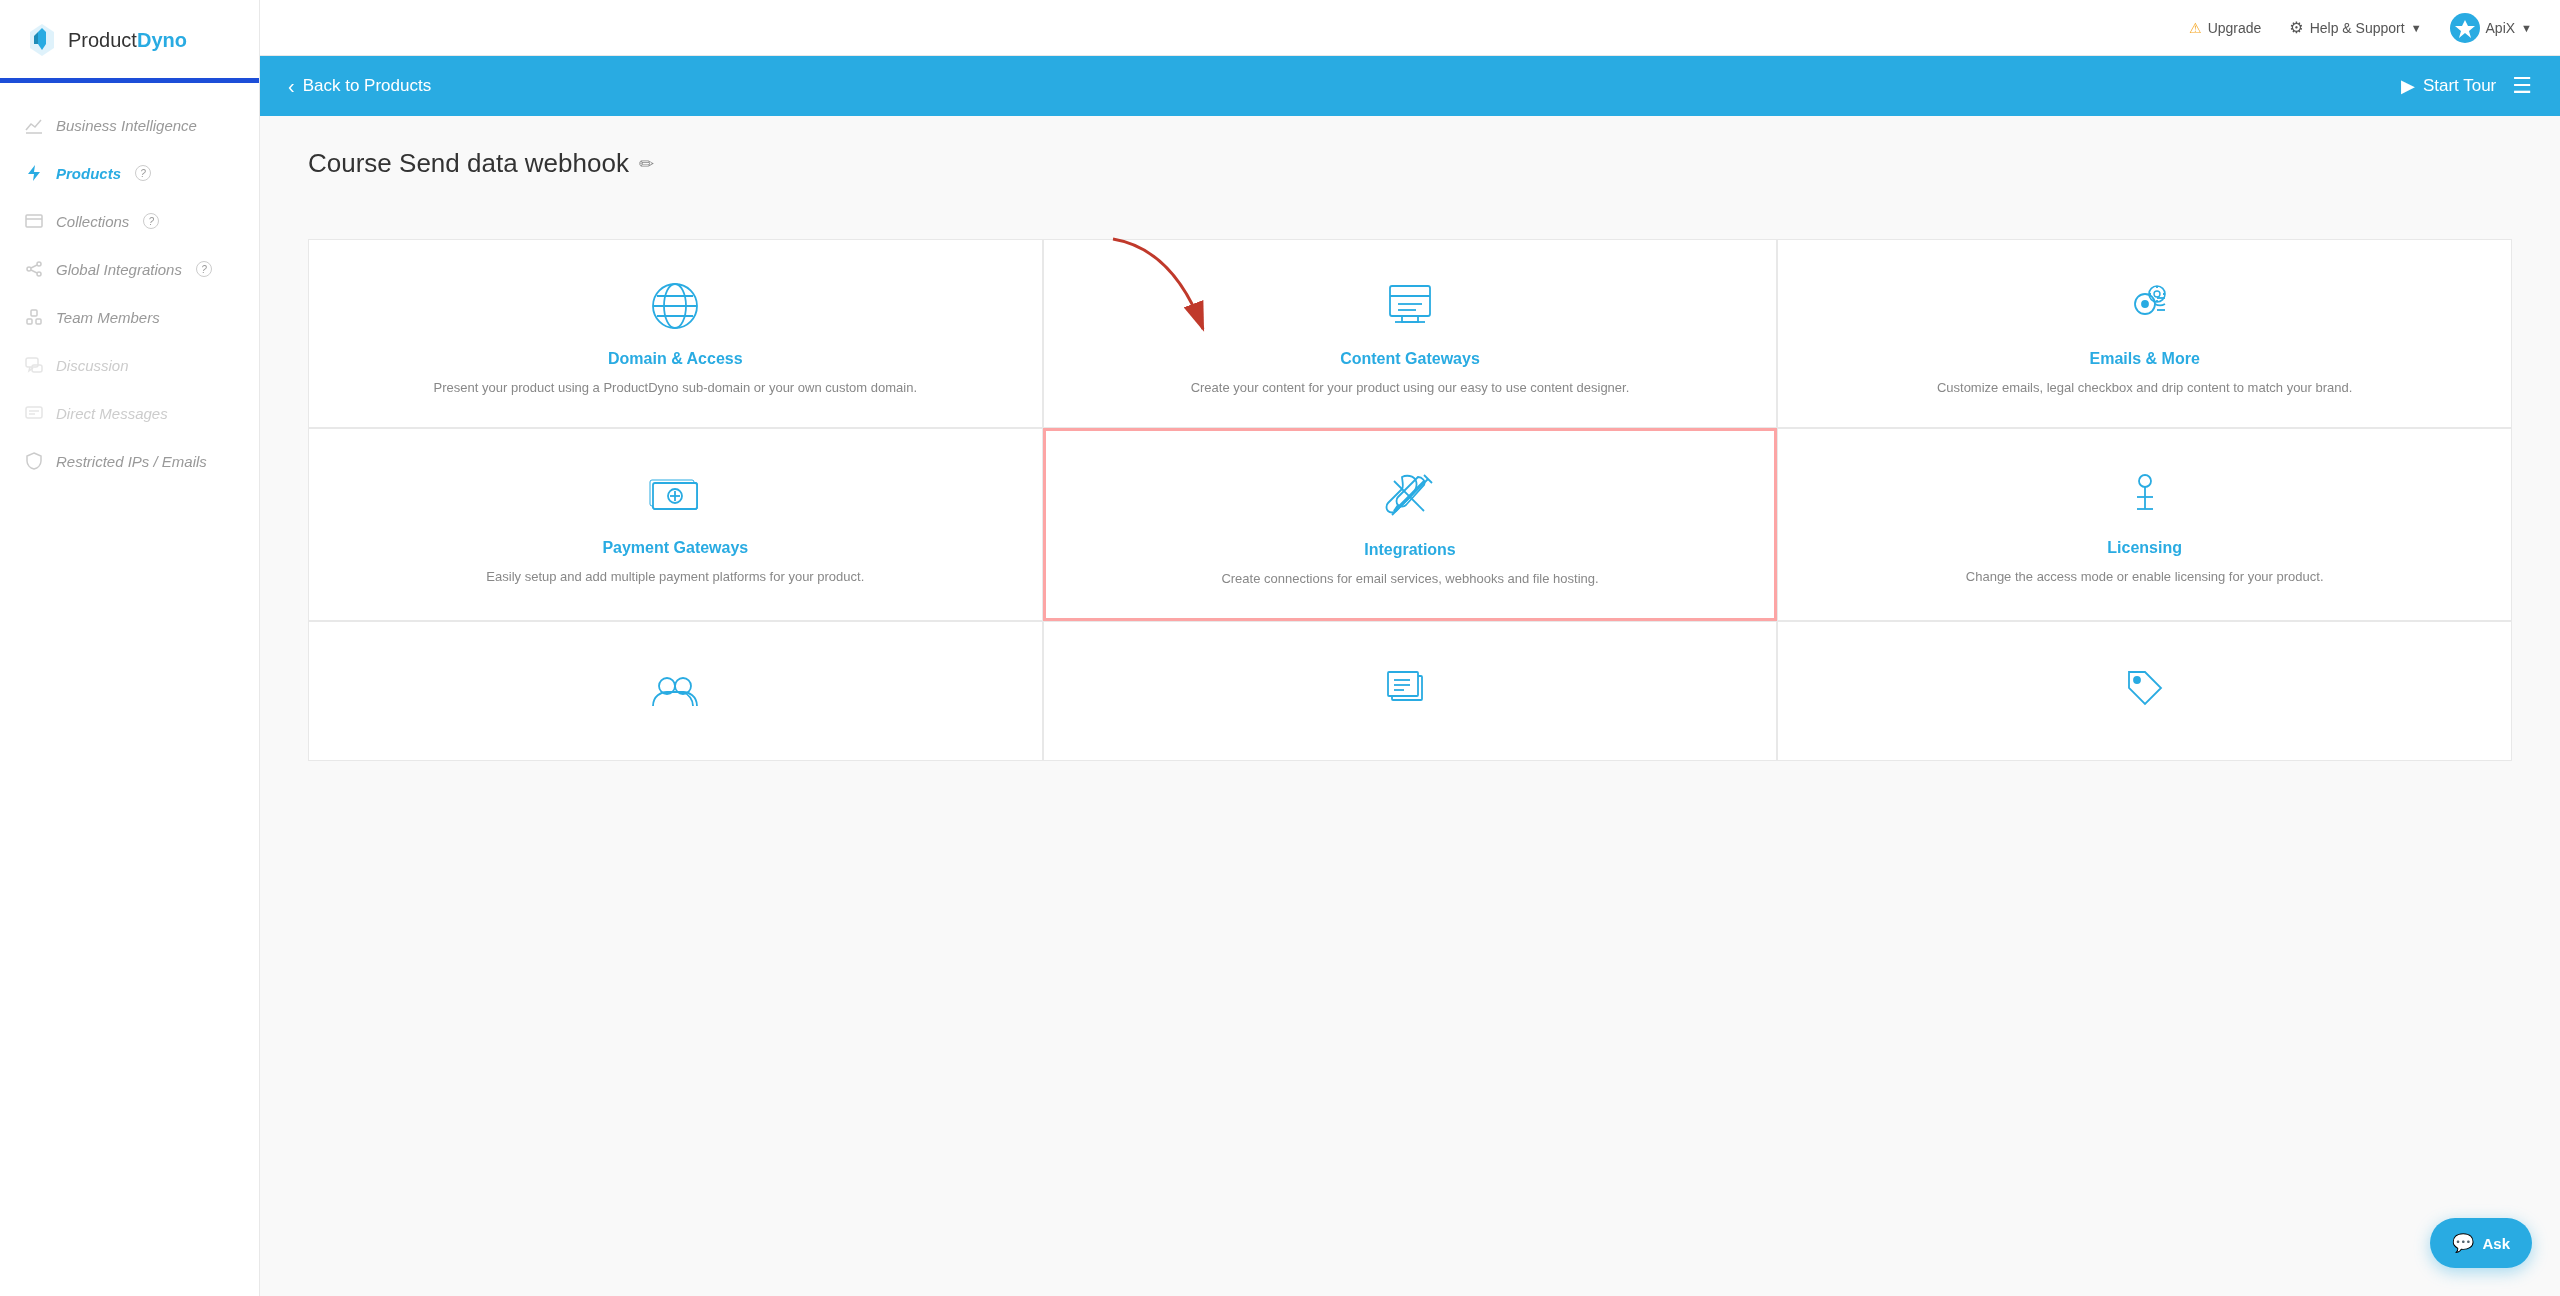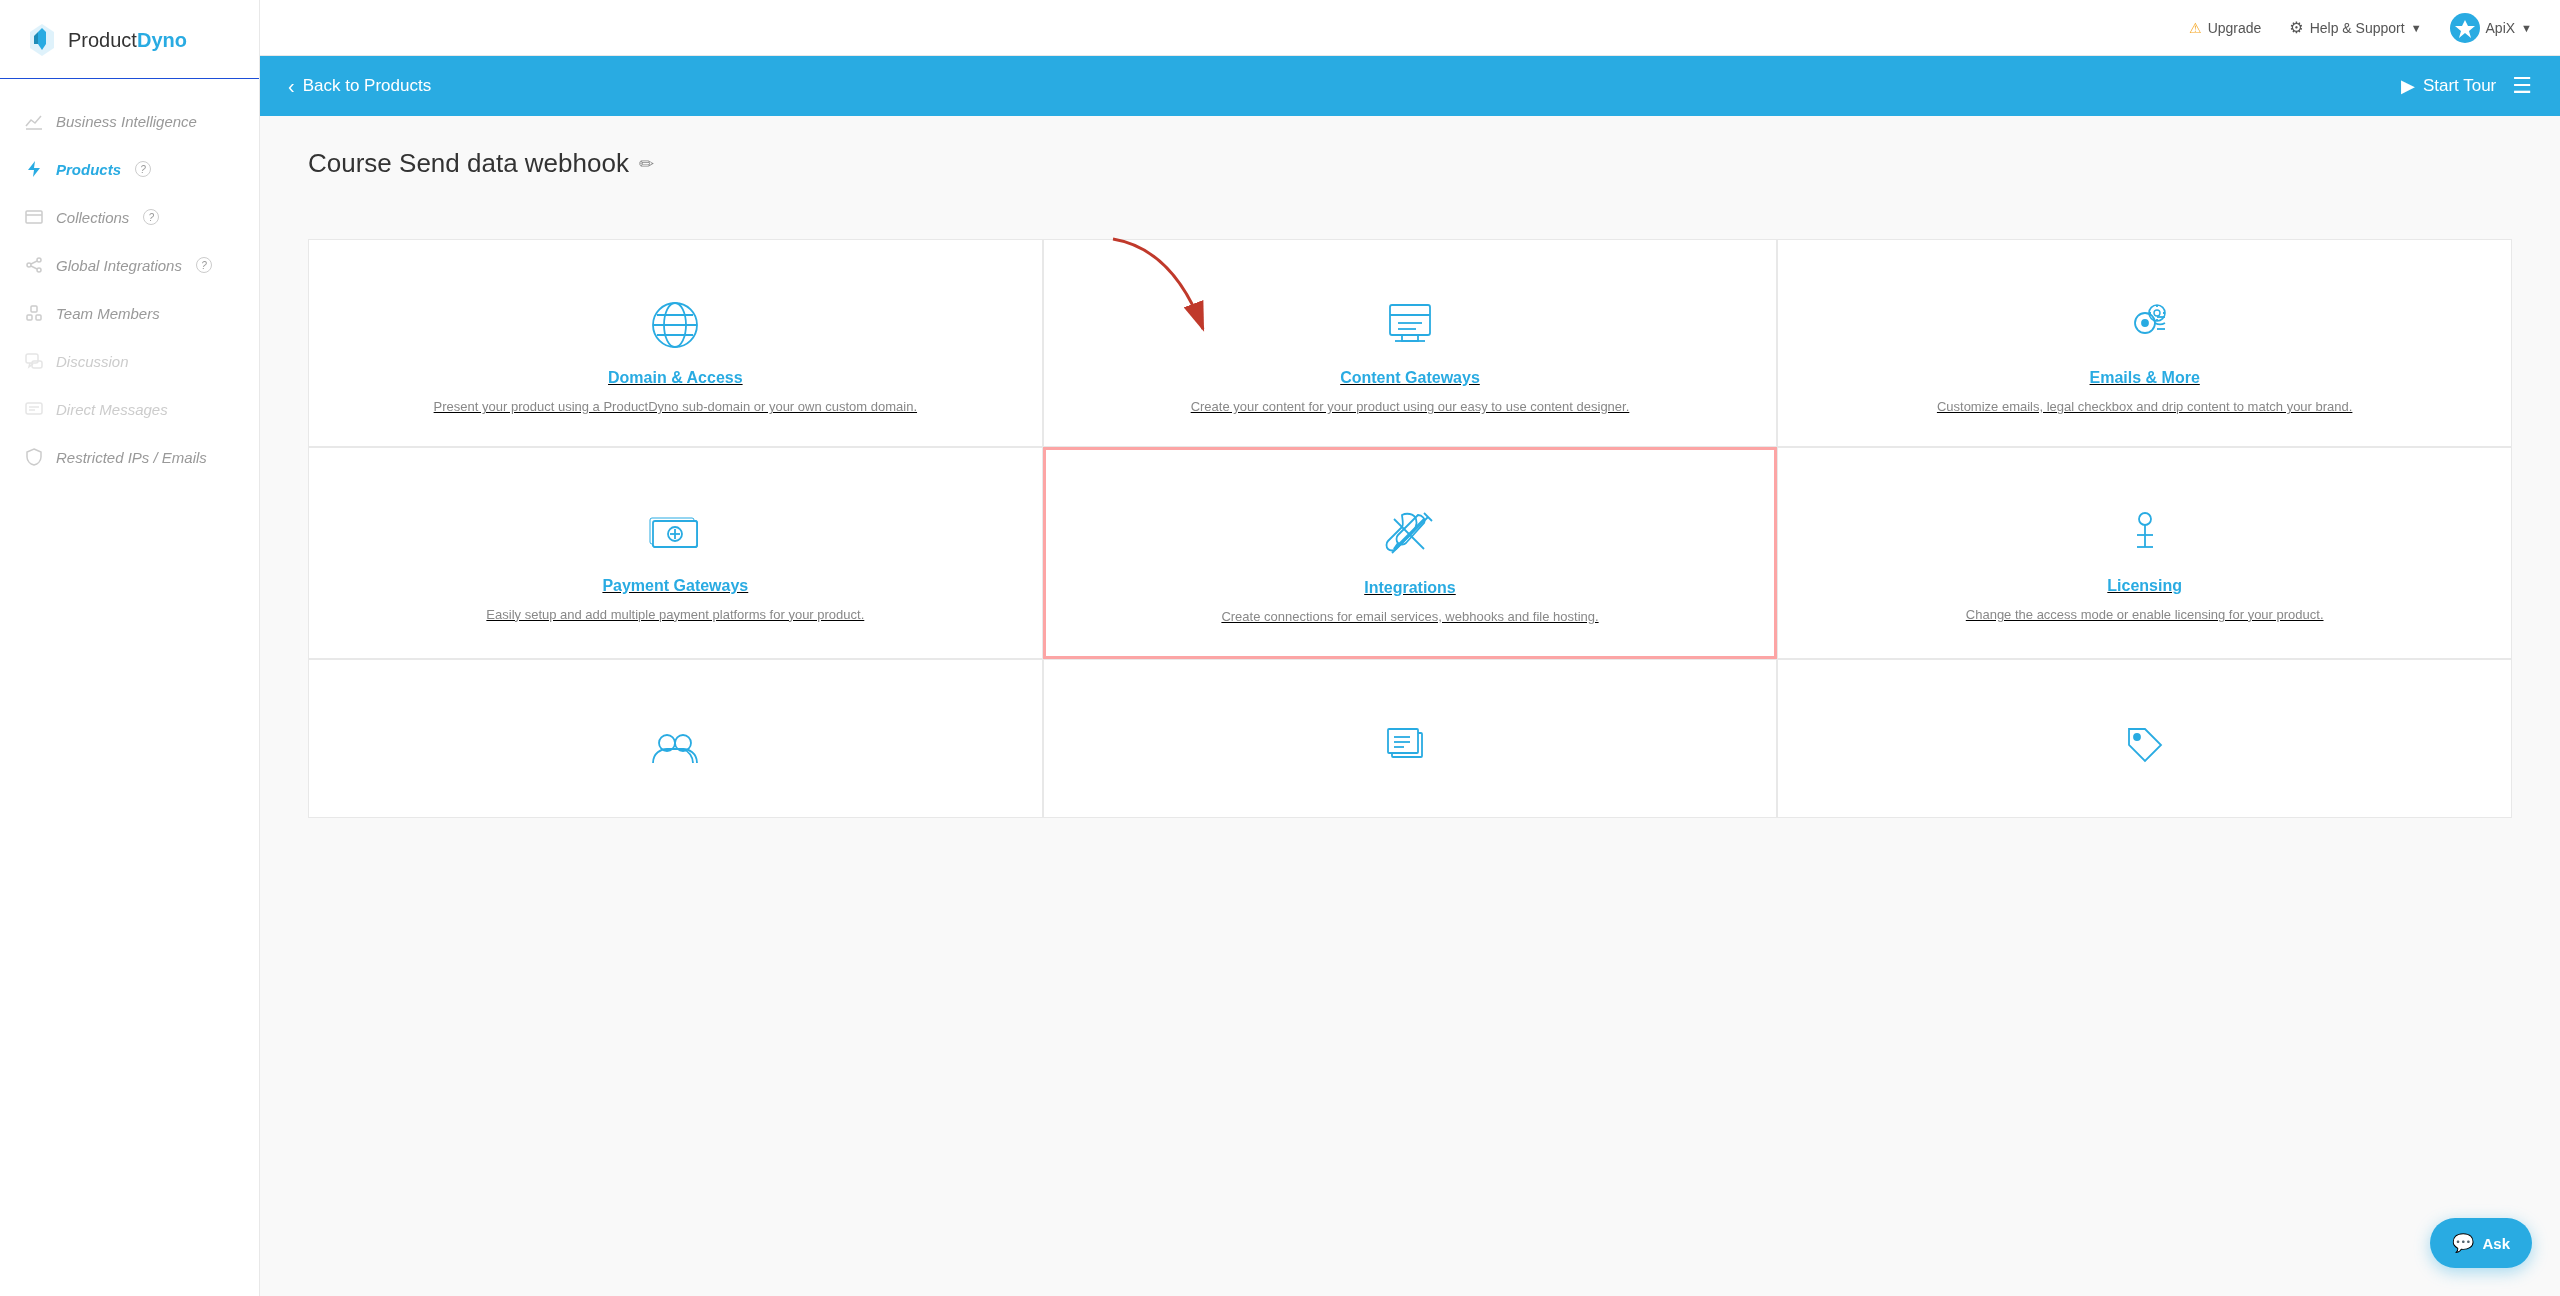--- a/index.html
+++ b/index.html
@@ -13,21 +13,21 @@
       border-right: 1px solid #e8e8e8;
       display: flex;
       flex-direction: column;
       padding-top: 0;
     }
     .sidebar-logo {
       padding: 22px 24px 20px;
       display: flex;
       align-items: center;
       gap: 8px;
-      border-bottom: 1px solid #1d4ed8;
+      border-bottom: 5px solid #1d4ed8;
       margin-bottom: 10px;
     }
     .logo-icon {
       width: 36px;
       height: 36px;
     }
     .sidebar-nav { padding: 8px 0; font-style: italic; }
     .nav-item {
       display: flex;
       align-items: center;
@@ -109,29 +109,28 @@
 
     
     .card-grid {
       display: grid;
       grid-template-columns: repeat(3, 1fr);
       gap: 0;
     }
     .card {
       background: #fff;
       border: 1px solid #e8e8e8;
-      padding: 55px 28px 28px;
+      padding: 36px 28px 28px;
       display: flex;
       flex-direction: column;
       align-items: center;
       text-align: center;
       cursor: pointer;
       transition: box-shadow 0.15s;
       position: relative;
-      text-decoration: underline;
     }
     .card.highlighted {
       border: 3px solid #fca5a5;
     }
     .card-icon { margin-bottom: 14px; }
     .card-title {
       font-size: 16px; font-weight: 600; color: #29abe2; margin-bottom: 10px;
     }
     .card-desc {
       font-size: 13px; color: #888; line-height: 1.6;

